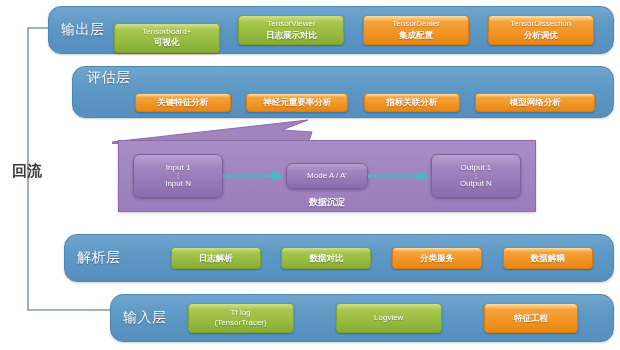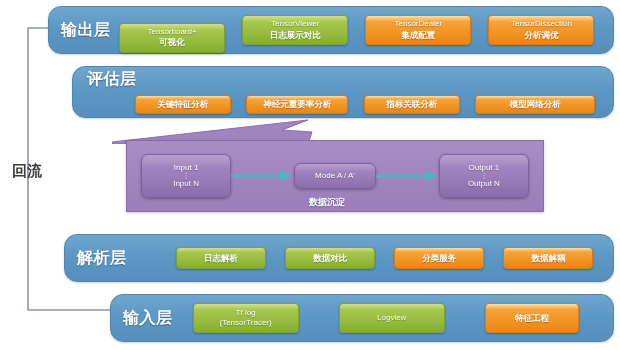--- a/index.html
+++ b/index.html
@@ -24,22 +24,22 @@
     box-sizing: border-box;
     border-radius: 13px;
     background: linear-gradient(180deg, #6fa6cf 0%, #5d97c4 45%, #568fbd 100%);
     border: 1px solid #4e86b3;
     box-shadow: 0 1px 2px rgba(0,0,0,0.18);
     display: flex;
     align-items: center;
   }
   .layer-title {
     color: #ffffff;
-    font-size: 16px;
-    font-weight: bold;
+    font-size: 14px;
+    font-weight: normal;
     letter-spacing: 0.5px;
     text-shadow: 0 1px 1px rgba(0,0,0,0.35);
     white-space: nowrap;
     flex: 0 0 auto;
   }
   .chips {
     display: flex;
     flex: 1 1 auto;
     align-items: center;
     justify-content: space-around;
@@ -161,21 +161,21 @@
       <div class="chip orange" style="width:120px;height:19px;">
         <span class="cn">模型网络分析</span>
       </div>
     </div>
   </div>
 
   <svg id="funnel" style="left:112px; top:118px;" width="320" height="26" viewBox="0 0 320 26">
     <path d="M 0 26 L 0 24 L 196 2 L 170 12 L 200 14 L 196 26 Z" fill="#a084be" stroke="#8a6cad" stroke-width="1"></path>
   </svg>
 
-  <div id="data-pool" style="left:126px; top:140px; width:418px; height:72px; padding:8px 14px;">
+  <div id="data-pool" style="left:118px; top:140px; width:418px; height:72px; padding:8px 14px;">
     <div class="chip purple" style="width:92px;height:44px;">
       <span>Input 1</span>
       <span style="font-size:7px;line-height:0.9;">⋮</span>
       <span>Input N</span>
     </div>
 
     <svg class="flow-arrow" style="position:relative;" width="64" height="14" viewBox="0 0 64 14">
       <line x1="0" y1="7" x2="50" y2="7" stroke="#4fb3c4" stroke-width="3"></line>
       <polygon points="50,1 63,7 50,13" fill="#4fb3c4"></polygon>
     </svg>

